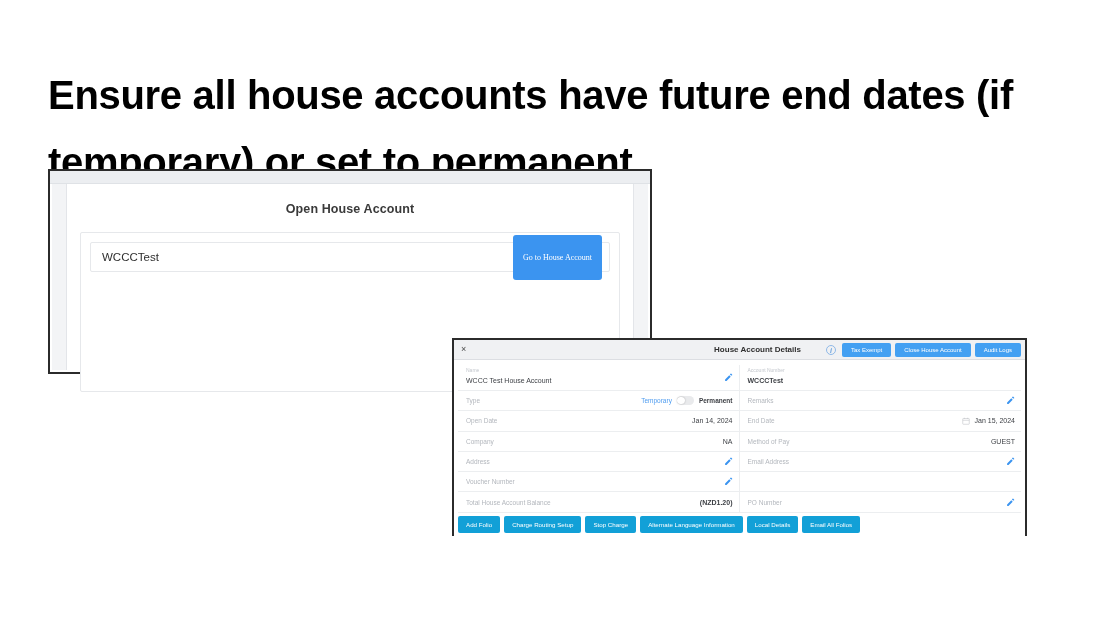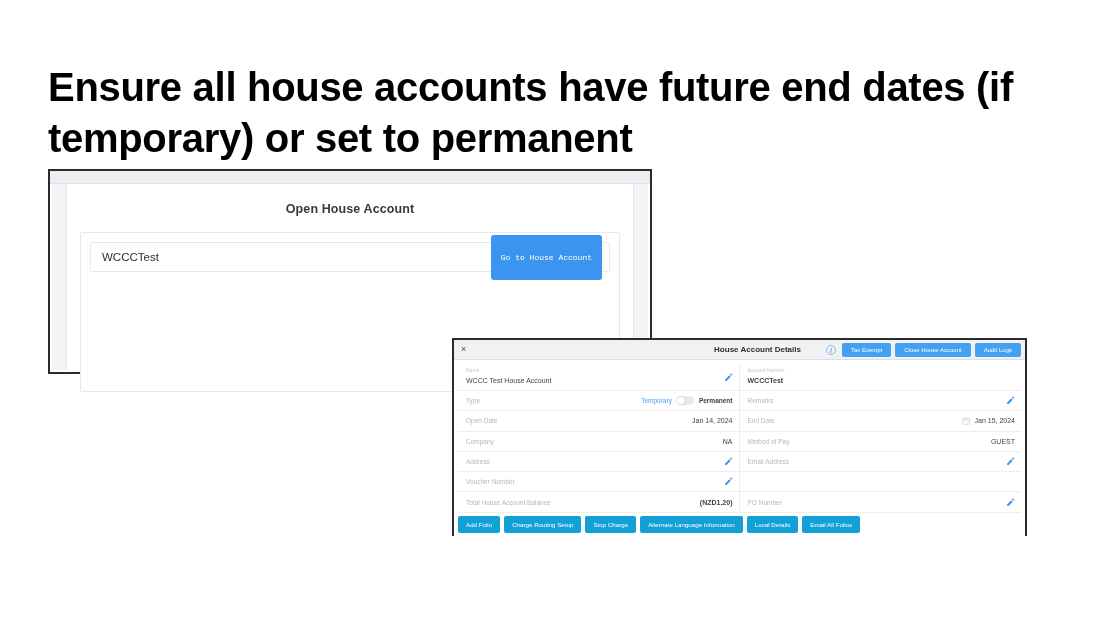--- a/index.html
+++ b/index.html
@@ -15,21 +15,21 @@
     overflow: hidden;
   }
 
   
   #heading {
     position: absolute;
     left: 48px;
     top: 62px;
     width: 1020px;
     font-size: 40px;
-    line-height: 51px;
+    line-height: 67px;
     font-weight: 700;
     color: #000000;
     letter-spacing: -0.3px;
   }
 
   
   #back-window {
     position: absolute;
     left: 48px;
     top: 169px;
@@ -102,21 +102,21 @@
     font-size: 11.5px;
     color: #2f2f2f;
   }
   #go-to-house-account-btn {
     background: #3b94f0;
     color: #ffffff;
     font-size: 8px;
     border: none;
     border-radius: 3px;
     padding: 18px 10px;
-    font-family: Liberation Mono, monospace;
+    font-family: Liberation Serif, serif;
     cursor: pointer;
     white-space: nowrap;
     margin-left: 8px;
   }
 
   
   #details-dialog {
     position: absolute;
     left: 452px;
     top: 338px;

